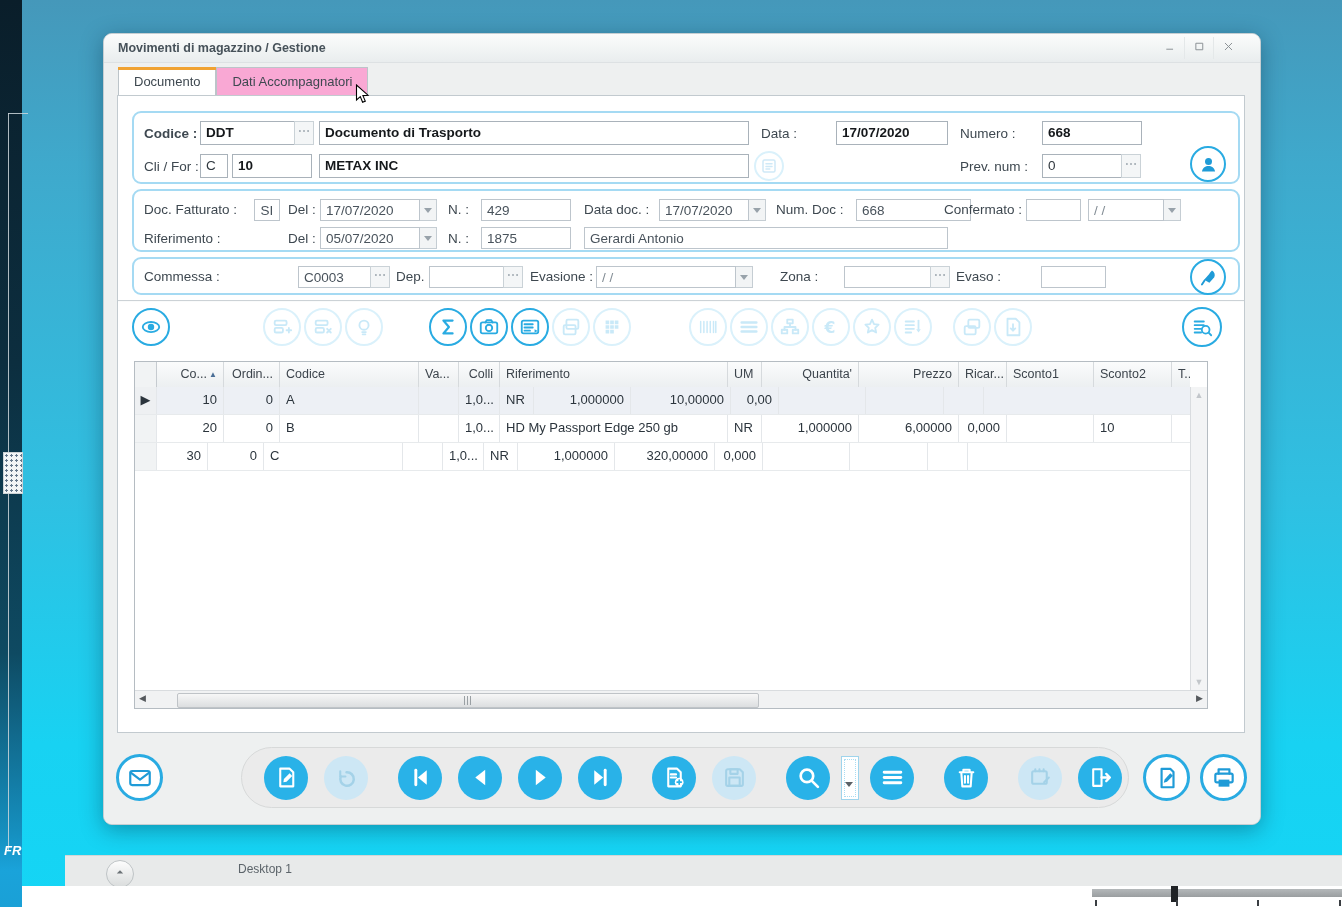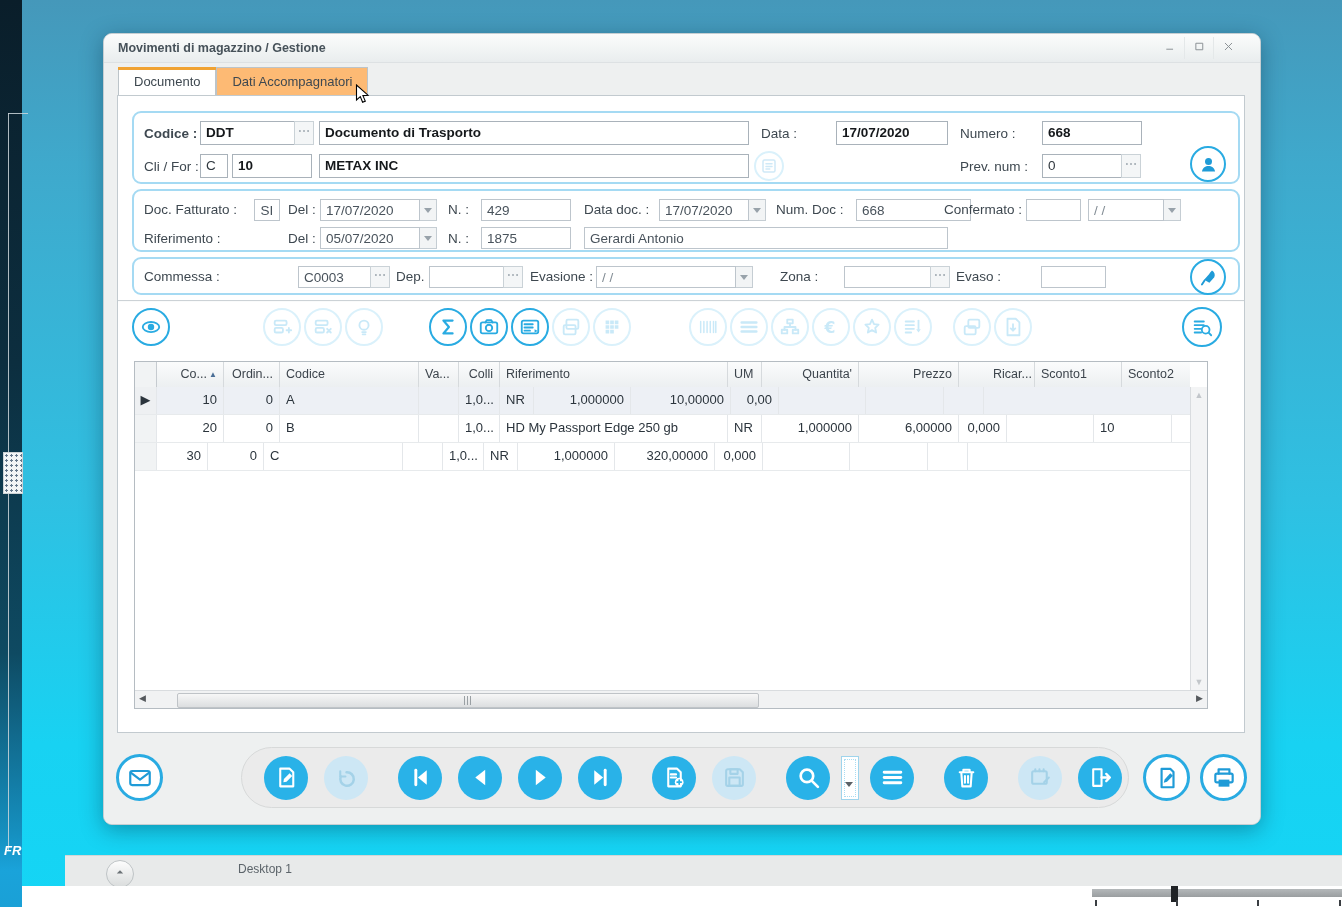--- a/index.html
+++ b/index.html
@@ -32,21 +32,21 @@
   .titlebar{position:absolute;left:0;right:0;top:0;height:28px;border-radius:8px 8px 0 0;
     background:linear-gradient(180deg,#fbfcfc,#e9edee);border-bottom:1px solid #dde1e3;display:flex;align-items:center}
   .title{margin-left:14px;font-size:12.5px;font-weight:bold;color:#47525a}
   .win-controls{position:absolute;right:18px;top:3px;display:flex}
   .win-btn{width:28px;height:22px;display:flex;align-items:center;justify-content:center;color:#8a9094;border-left:1px solid #e4e8e9}
   .win-btn:first-child{border-left:none}
   .win-btn svg{width:13px;height:13px}
   
   .tabs{position:absolute;left:14px;top:33px;height:28px;display:flex;z-index:3}
   .tab{height:27px;padding:0 15px;display:flex;align-items:center;font-size:13px;color:#3e4850;
-    border:1px solid #bcc4c9;border-bottom:none;background:#fdba74;position:relative}
+    border:1px solid #bcc4c9;border-bottom:none;background:#f9a8d4;position:relative}
   .tab.active{background:#fff;height:28px;border-top:none}
   .tab.active::before{content:"";position:absolute;left:-1px;right:-1px;top:0;height:3px;background:#f0a232}
   
   .panel{position:absolute;left:13px;top:61px;width:1128px;height:638px;background:#fff;
     border:1px solid #c2cacf;box-sizing:border-box;z-index:2}
   .fieldset{position:absolute;left:14px;right:4px;border:2px solid #a5daf3;border-radius:9px;background:#fff;box-sizing:border-box}
   .sec1{top:15px;height:73px}.sec2{top:93px;height:63px}.sec3{top:161px;height:38px}
   .lbl{position:absolute;font-size:13.5px;color:#3e4850;white-space:nowrap}
   .inp{position:absolute;box-sizing:border-box;height:24px;border:1px solid #a9b2ba;background:#fff;
     font-size:13.5px;color:#30383f;padding:3px 5px 0;white-space:nowrap;overflow:hidden}
@@ -480,21 +480,21 @@
           <div class="gc sel"></div>
           <div class="gc" style="width: 67px; text-align: right; padding-right: 16px;"><span>Co...</span><span class="sort">▲</span></div>
           <div class="gc" style="width: 56px; text-align: right;"><span>Ordin...</span></div>
           <div class="gc" style="width: 139px; text-align: left;"><span>Codice</span></div>
           <div class="gc" style="width: 40px; text-align: left;"><span>Va...</span></div>
           <div class="gc" style="width: 41px; text-align: right;"><span>Colli</span></div>
           <div class="gc" style="width: 228px; text-align: left;"><span>Riferimento</span></div>
           <div class="gc" style="width: 34px; text-align: left;"><span>UM</span></div>
           <div class="gc" style="width: 97px; text-align: right;"><span>Quantita'</span></div>
           <div class="gc" style="width: 100px; text-align: right;"><span>Prezzo</span></div>
-          <div class="gc" style="width: 48px; text-align: right; margin-left: 28px;"><span>Ricar...</span></div>
+          <div class="gc" style="width: 48px; text-align: right;"><span>Ricar...</span></div>
           <div class="gc" style="width: 87px; text-align: left;"><span>Sconto1</span></div>
           <div class="gc" style="width: 78px; text-align: left;"><span>Sconto2</span></div>
           <div class="gc" style="width: 40px; text-align: left;"><span>T...</span></div>
         </div>
       <div class="gbody">
           <div class="grow act">
             <div class="gc sel">▶</div>
             <div class="gc" style="width: 67px; text-align: right;">10</div>
             <div class="gc" style="width: 56px; text-align: right;">0</div>
             <div class="gc" style="width: 139px; text-align: left;">A</div>

